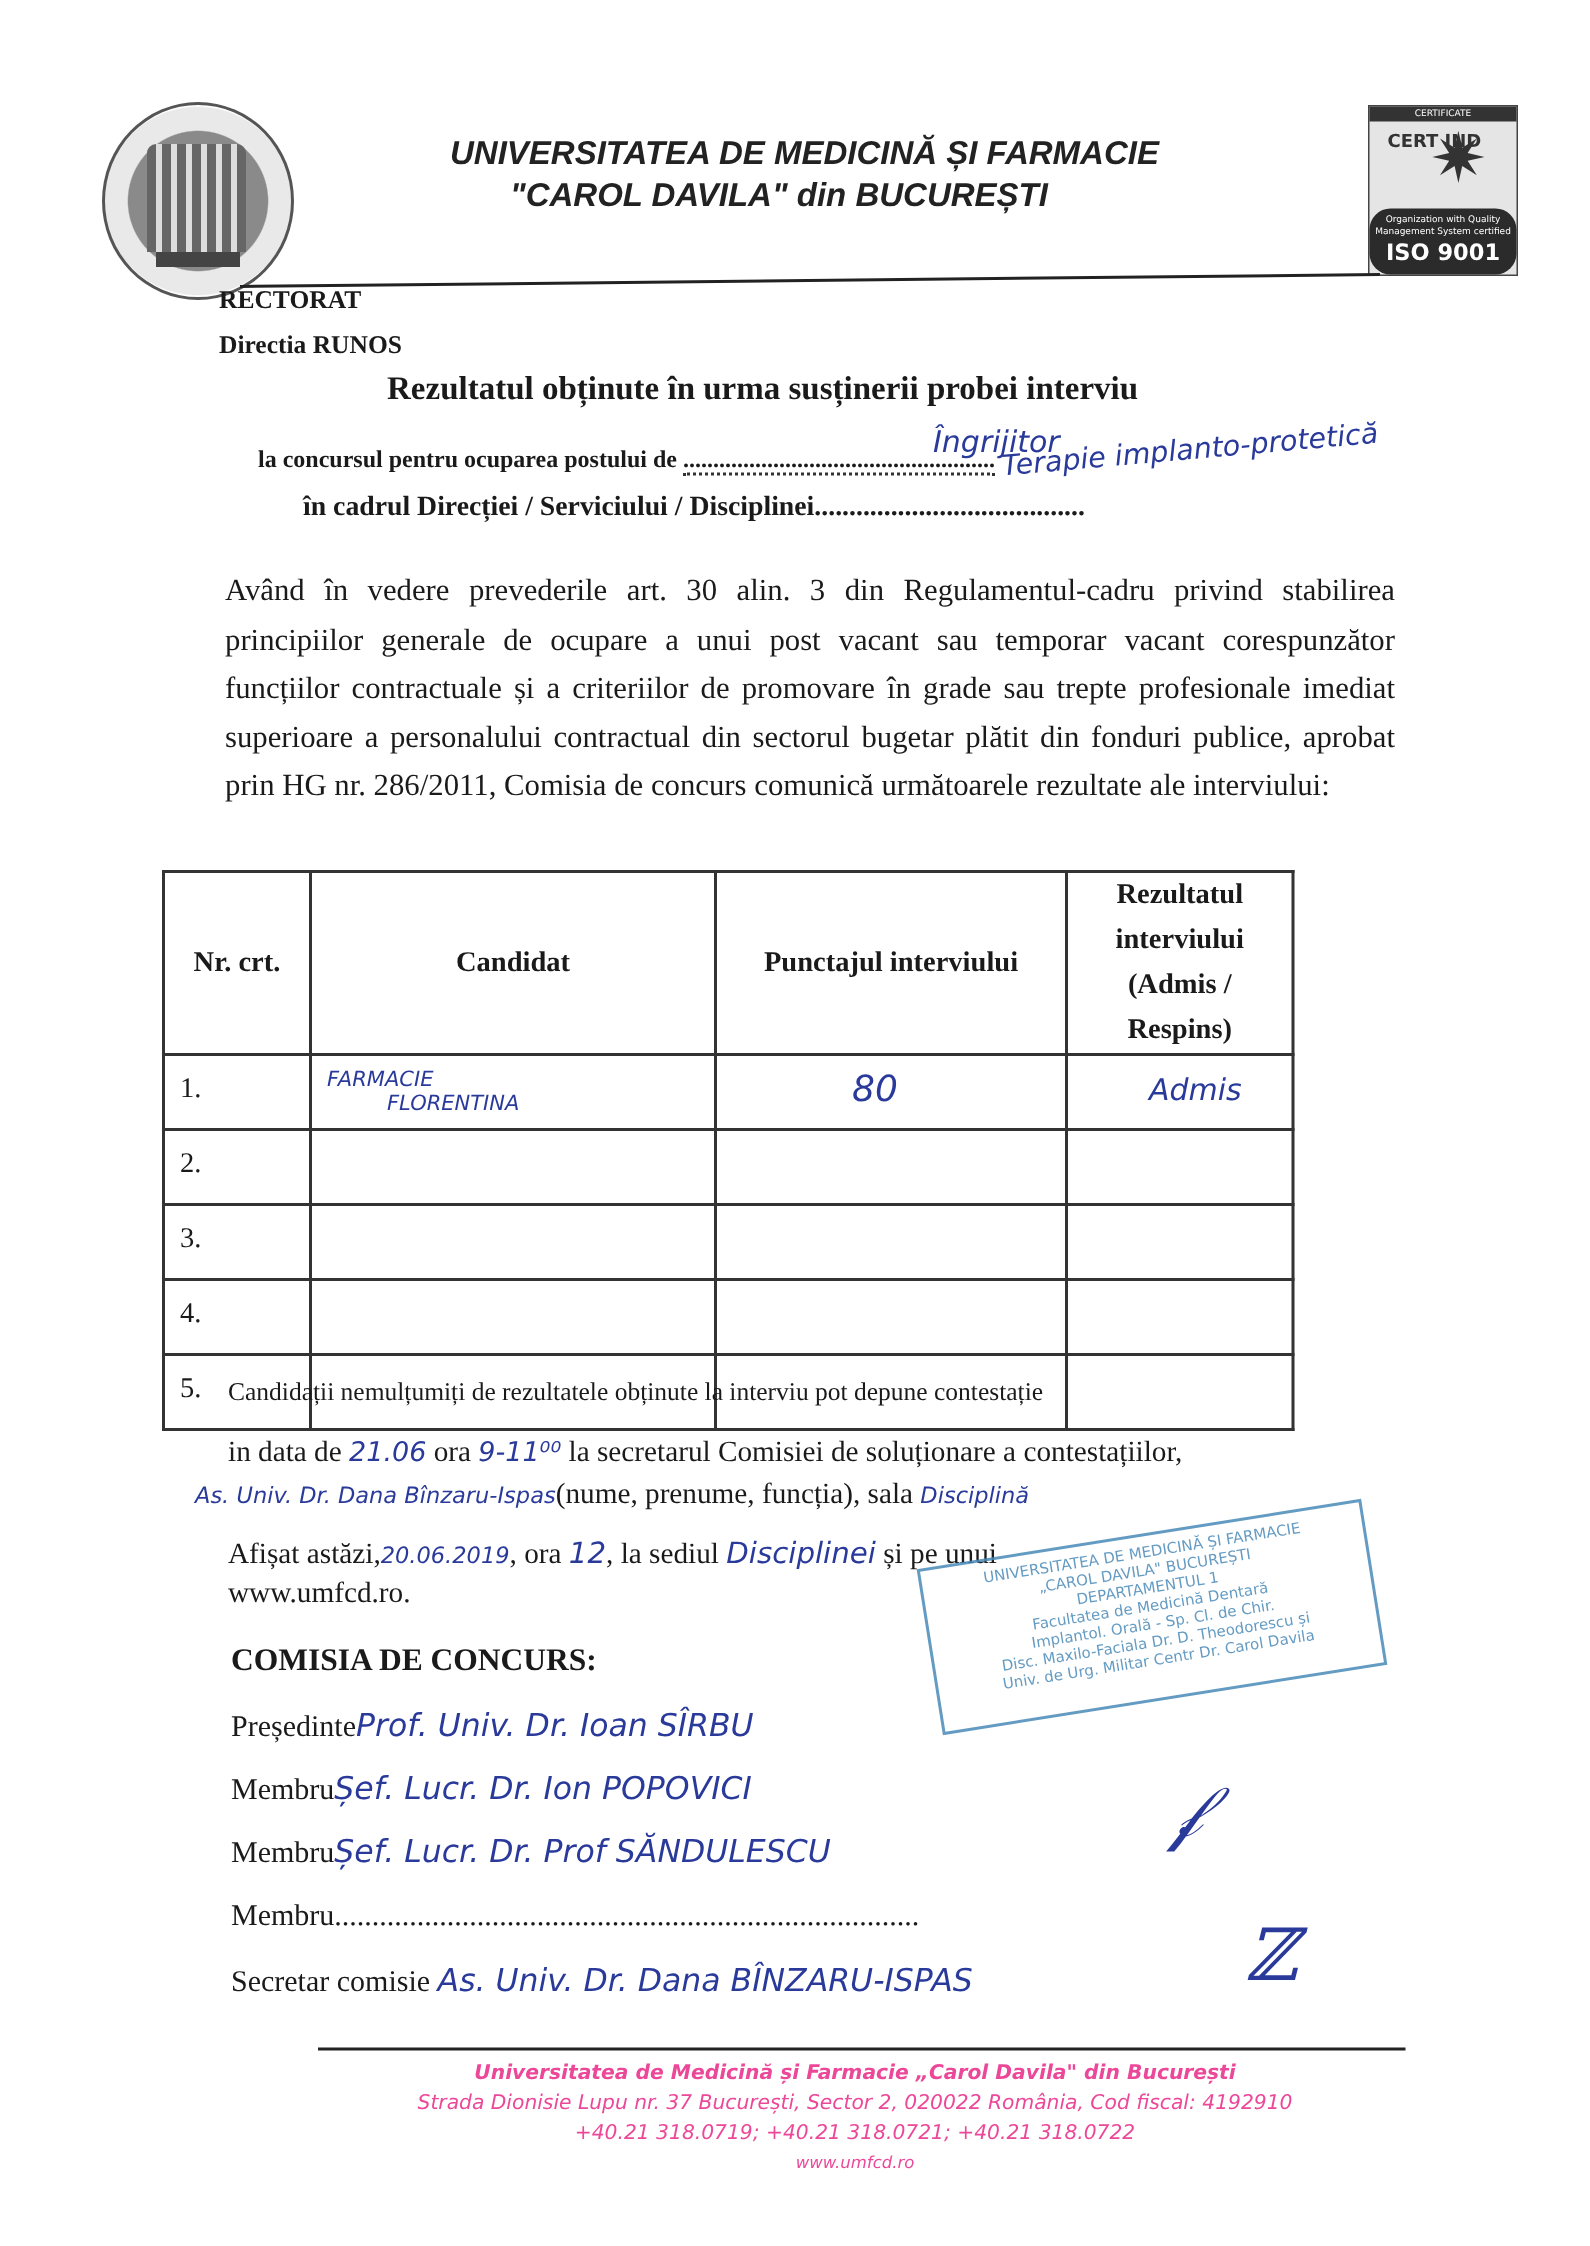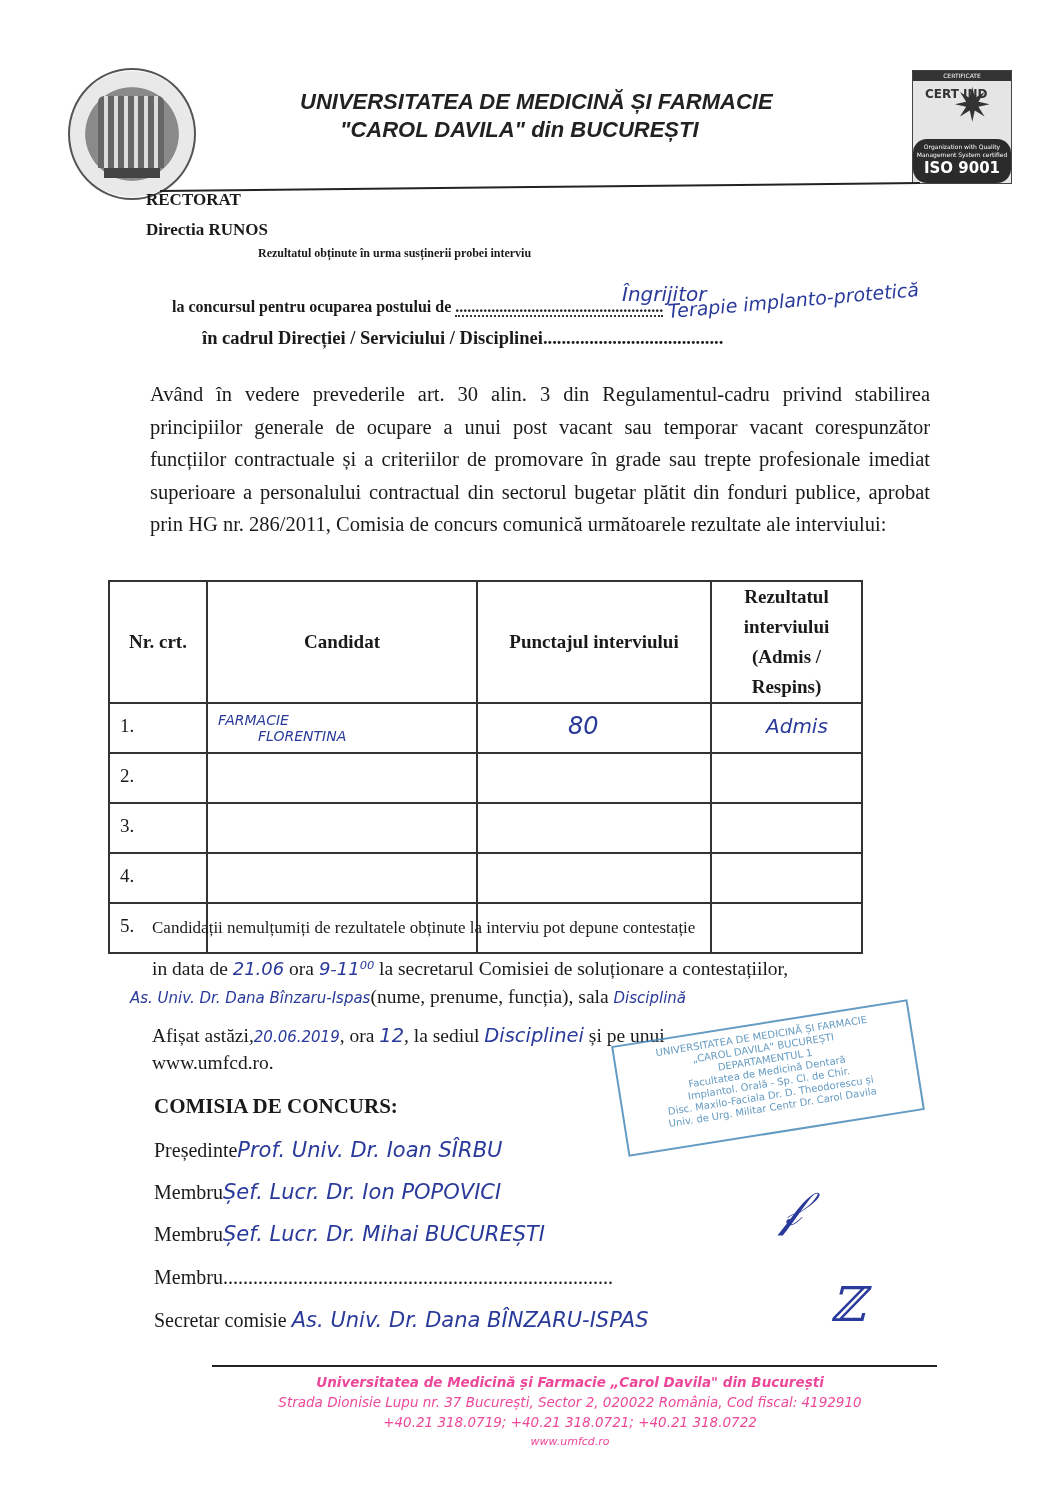--- a/index.html
+++ b/index.html
@@ -16,21 +16,21 @@
   .header-rule { left: 160px; top: 190px; width: 760px; height: 2px; background: #222; transform: rotate(-0.6deg); transform-origin: left center; }
   .iso { left: 912px; top: 70px; width: 98px; height: 112px; border: 1px solid #444; background: #e5e5e5; }
   .iso-top { position:absolute; left:0; top:0; width:98px; height:10px; background:#333; color:#fff; font-size:6px; font-family:"DejaVu Sans",sans-serif; text-align:center; line-height:10px; }
   .iso-mark { position:absolute; left:12px; top:16px; font-family:"DejaVu Sans",sans-serif; font-weight:bold; font-size:12px; color:#333; }
   .iso-star { position:absolute; left:40px; top:12px; font-size:46px; line-height:46px; color:#333; }
   .iso-bottom { position:absolute; left:0; bottom:0; width:98px; height:44px; background:#2b2b2b; color:#fff; text-align:center;border-radius:14px; }
   .iso-small { font-size:6px; line-height:8px; padding-top:4px; font-family:"DejaVu Sans",sans-serif; }
   .iso-big { font-family:"DejaVu Sans",sans-serif; font-weight:bold; font-size:15px; line-height:18px; }
   .rectorat { left: 146px; top: 190px; font-size: 17px; font-weight: bold; }
   .directia { left: 146px; top: 220px; font-size: 17px; font-weight: bold; }
-  .doc-title { left: 258px; top: 246px; font-size: 12px; font-weight: bold; text-align: right; }
+  .doc-title { left: 258px; top: 246px; font-size: 22px; font-weight: bold; text-align: right; }
   .line1 { left: 172px; top: 298px; font-size: 16px; font-weight: bold; }
   .line2 { left: 202px; top: 328px; font-size: 18.5px; font-weight: bold; }
   .hw-post { left: 622px; top: 282px; font-size: 20px; }
   .hw-disc { left: 668px; top: 300px; font-size: 19px; transform: rotate(-5deg); transform-origin:left; }
   .para { left: 150px; top: 378px; width: 780px; font-size: 20.5px; line-height: 32.5px; text-align: justify; }
   
   table.results { position: absolute; left: 108px; top: 580px; width: 755px; border-collapse: collapse; font-size: 19px; }
   table.results th, table.results td { border: 2px solid #333; padding: 0 10px; vertical-align: top; }
   table.results th { font-weight: bold; text-align: center; vertical-align: middle; height: 82px; line-height: 30px; }
   table.results td { height: 48px; line-height: 44px; }
@@ -183,21 +183,21 @@
 
 <div class="abs comisia">COMISIA DE CONCURS:</div>
 
 <div class="abs row-sig r-pres">
   <span>Președinte</span><span class="hw sig-val">Prof. Univ. Dr. Ioan SÎRBU</span>
 </div>
 <div class="abs row-sig r-m1">
   <span>Membru</span><span class="hw sig-val">Șef. Lucr. Dr. Ion POPOVICI</span>
 </div>
 <div class="abs row-sig r-m2">
-  <span>Membru</span><span class="hw sig-val">Șef. Lucr. Dr. Mihai BUCUREȘTI</span>
+  <span>Membru</span><span class="hw sig-val">Șef. Lucr. Dr. Prof SĂNDULESCU</span>
 </div>
 <div class="abs row-sig r-m3">
   <span>Membru</span><span>..............................................................................</span>
 </div>
 <div class="abs row-sig r-sec">
   <span>Secretar comisie</span> <span class="hw sig-val">As. Univ. Dr. Dana BÎNZARU-ISPAS</span>
 </div>
 
 <div class="abs signature" style="left:780px; top:1180px;">𝒻</div>
 <div class="abs signature" style="left:830px; top:1276px;">ℤ</div>

